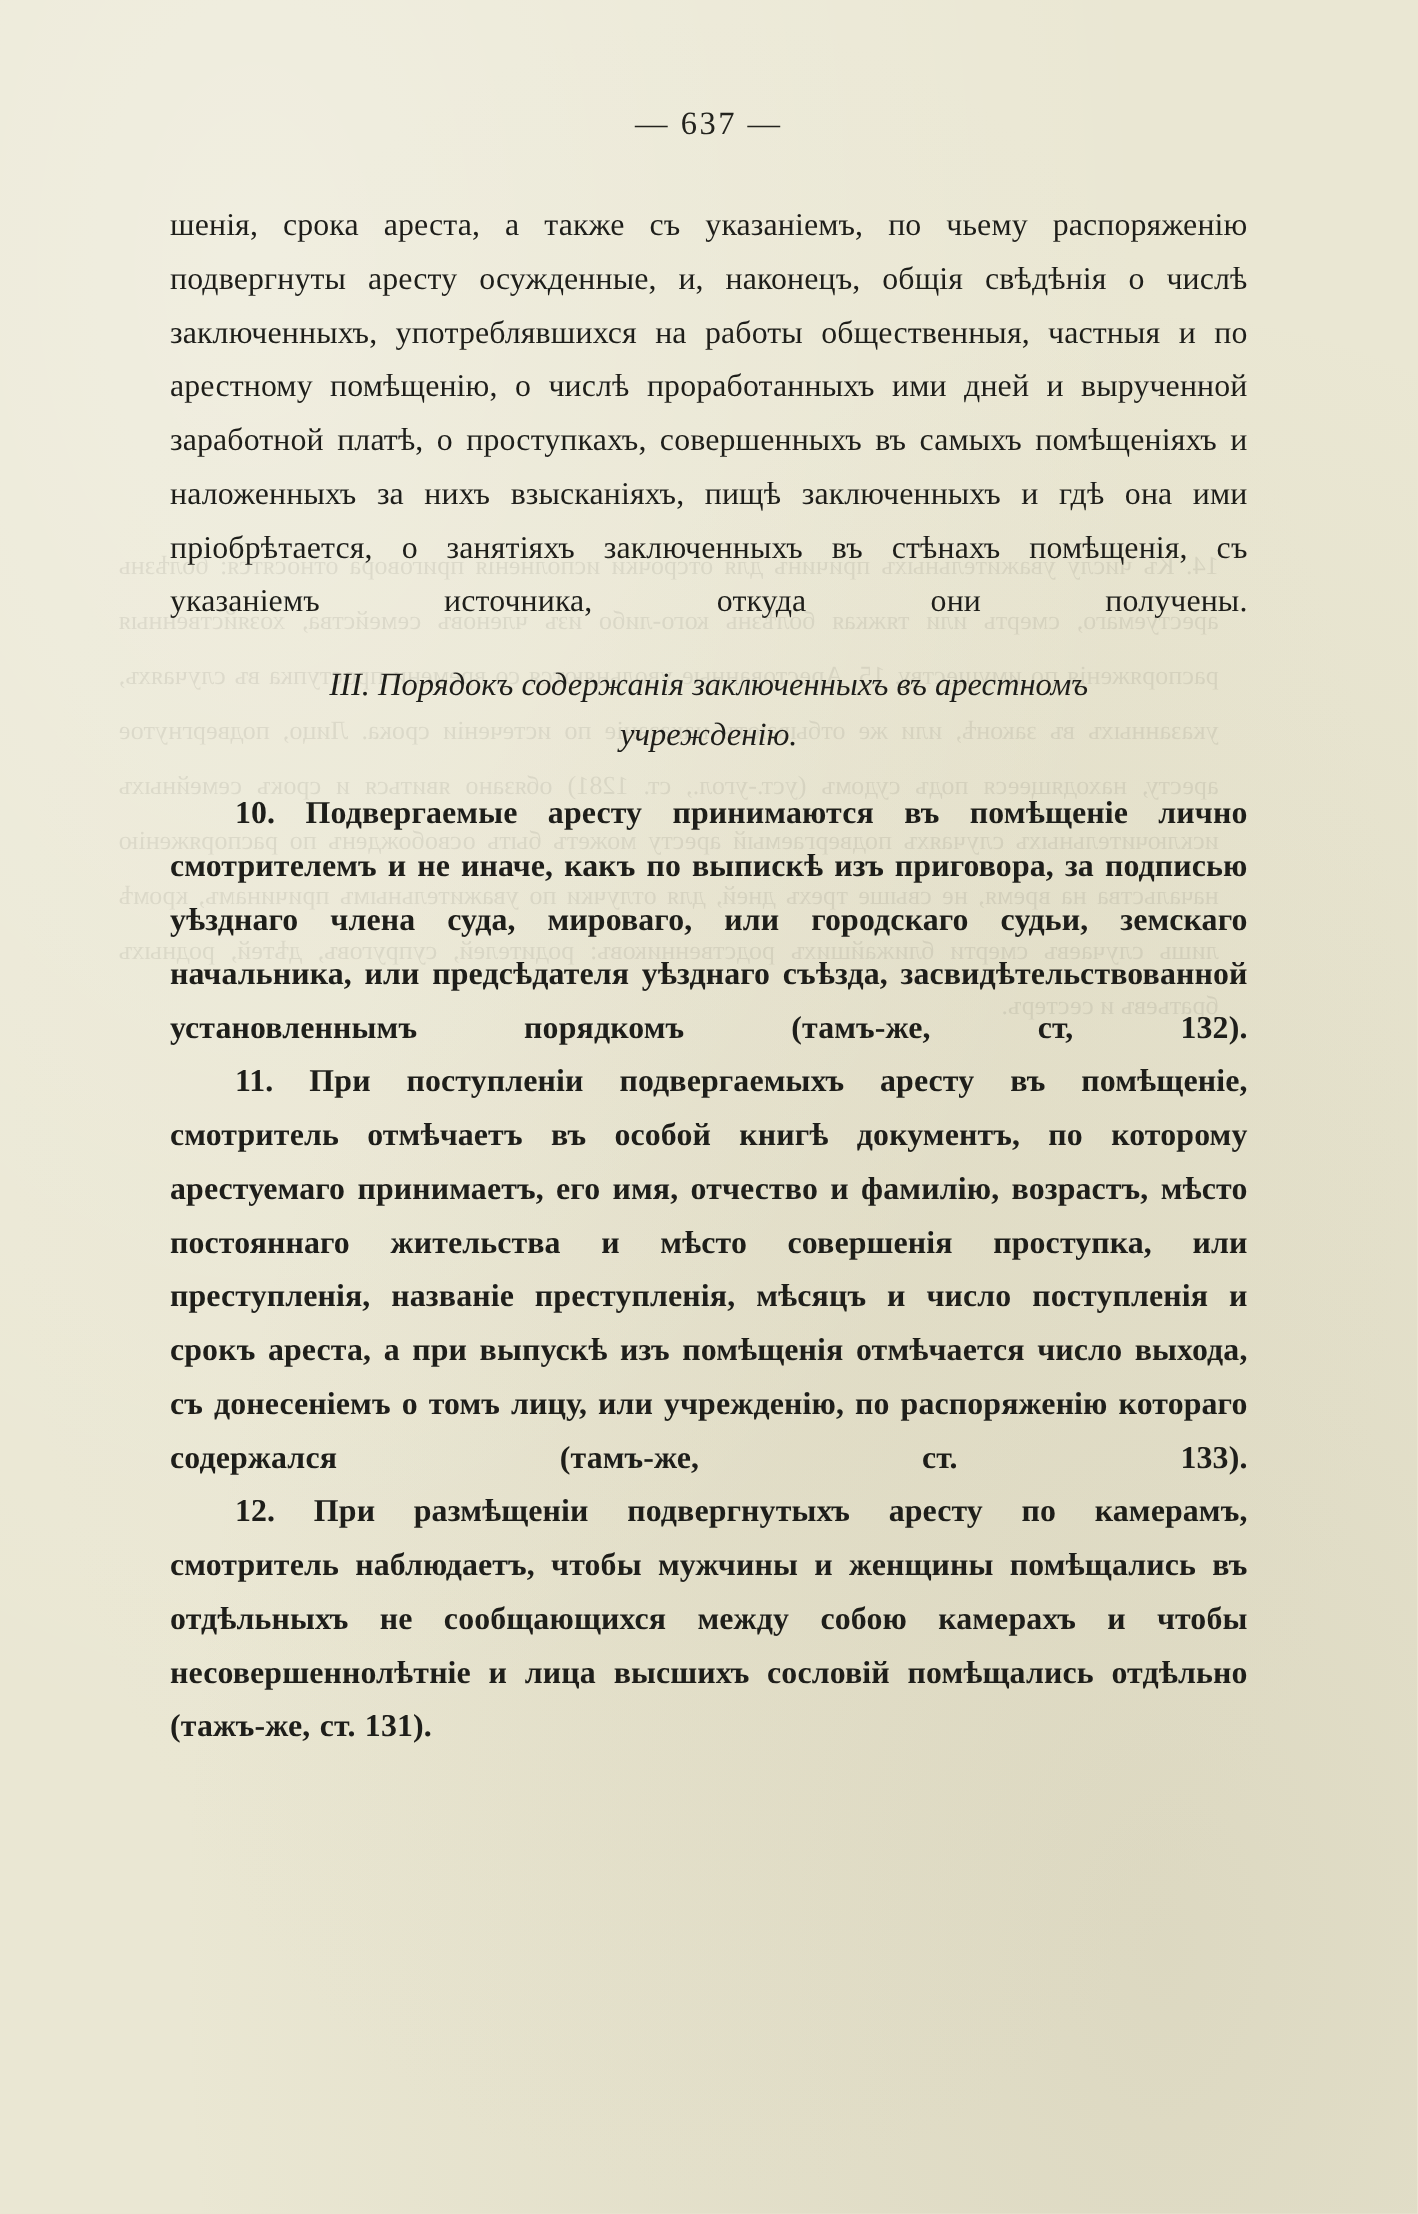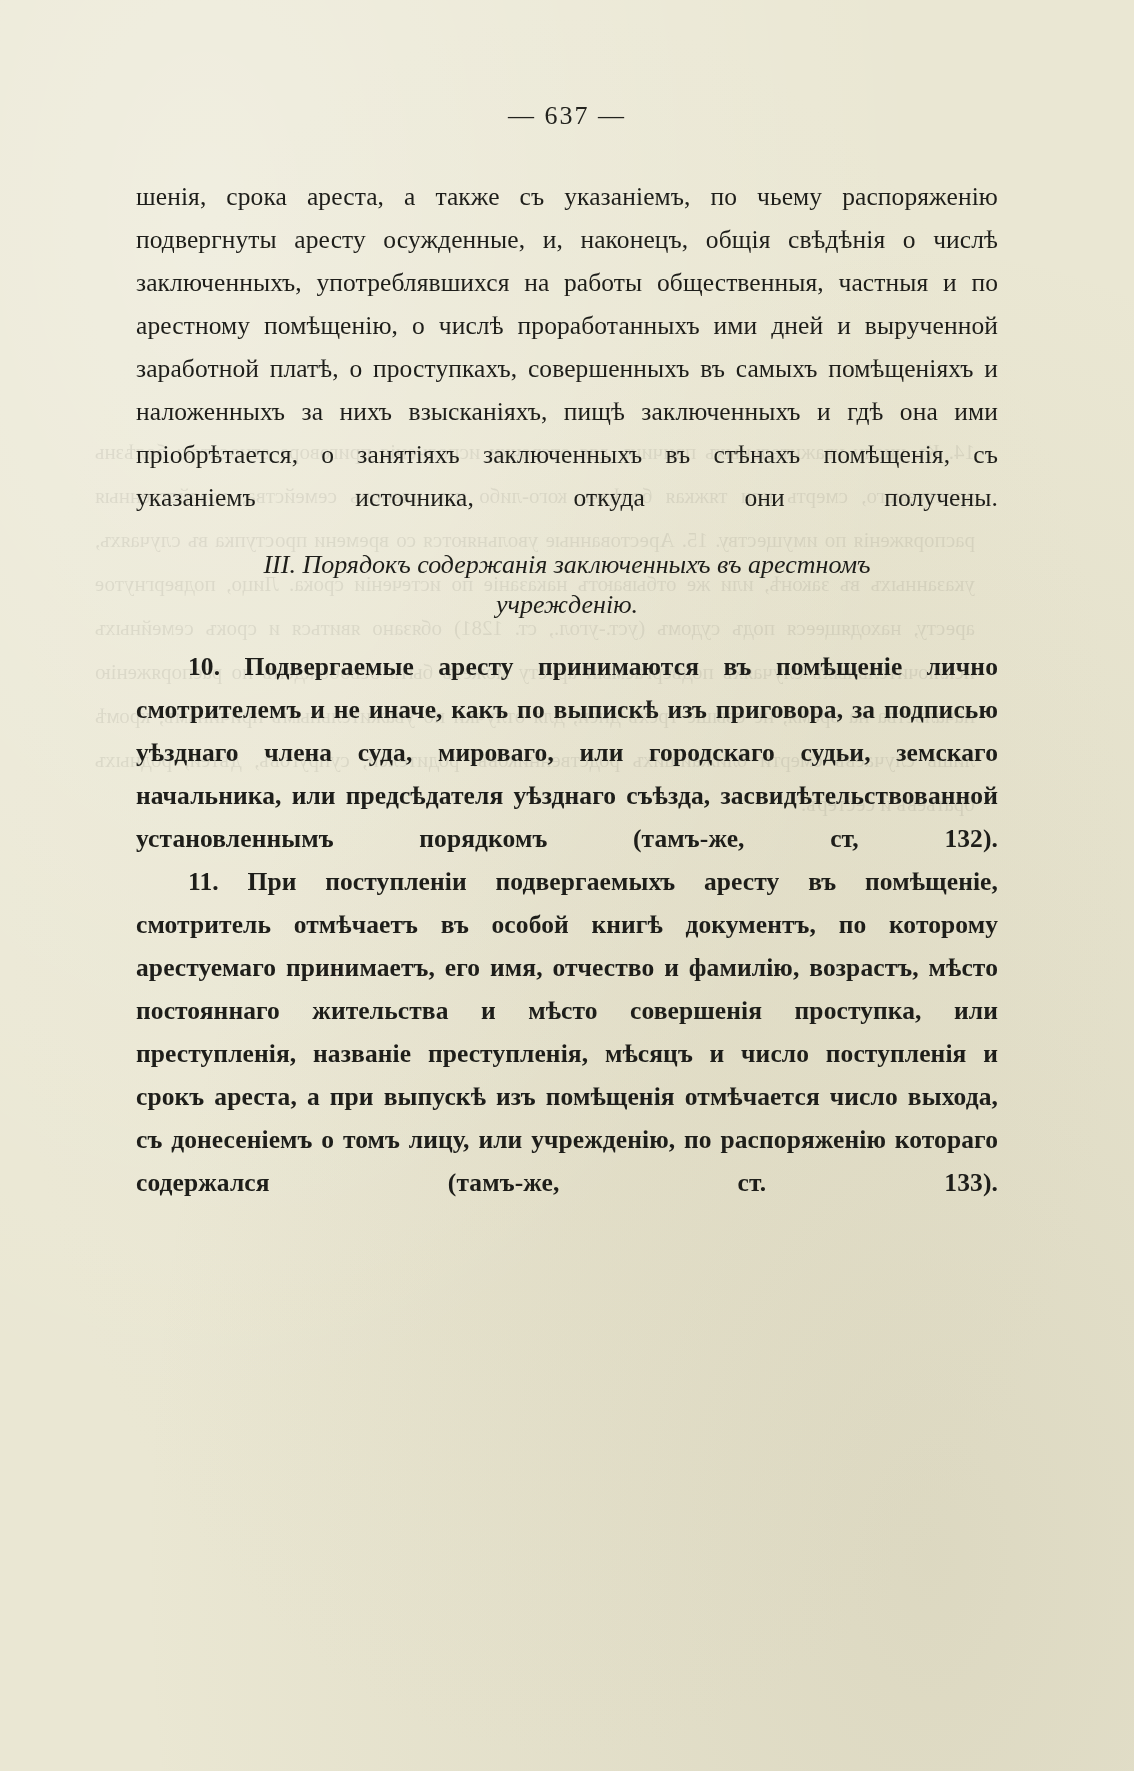--- a/index.html
+++ b/index.html
@@ -37,21 +37,21 @@
     color: #2d2d26;
     font-size: 21px;
     line-height: 44px;
     text-align: justify;
     pointer-events: none;
     filter: blur(0.4px);
   }
   .page {
     position: absolute;
     inset: 0;
-    padding: 17px;
+    padding: 0;
   }
   .page-number {
     text-align: center;
     font-size: 26px;
     letter-spacing: 2px;
     margin-top: 84px;
     color: #23231e;
   }
   .content {
     margin: 0 auto;
@@ -105,15 +105,16 @@
     <div class="section-heading">
       <span class="num">III.</span>
       <span>Порядокъ содержанія заключенныхъ въ арестномъ</span><br>
       <span>учрежденію.</span>
     </div>
 
     <p class="body-par indent par-block">10. Подвергаемые аресту принимаются въ помѣщеніе лично смотрителемъ и не иначе, какъ по выпискѣ изъ приговора, за подписью уѣзднаго члена суда, мироваго, или городскаго судьи, земскаго начальника, или предсѣдателя уѣзднаго съѣзда, засвидѣтельствованной установленнымъ порядкомъ (тамъ-же, ст, 132).</p>
 
     <p class="body-par indent par-block">11. При поступленіи подвергаемыхъ аресту въ помѣщеніе, смотритель отмѣчаетъ въ особой книгѣ документъ, по которому арестуемаго принимаетъ, его имя, отчество и фамилію, возрастъ, мѣсто постояннаго жительства и мѣсто совершенія проступка, или преступленія, названіе преступленія, мѣсяцъ и число поступленія и срокъ ареста, а при выпускѣ изъ помѣщенія отмѣчается число выхода, съ донесеніемъ о томъ лицу, или учрежденію, по распоряженію котораго содержался (тамъ-же, ст. 133).</p>
 
+    <p class="body-par indent par-block last-left">12. При размѣщеніи подвергнутыхъ аресту по камерамъ, смотритель наблюдаетъ, чтобы мужчины и женщины помѣщались въ отдѣльныхъ не сообщающихся между собою камерахъ и чтобы несовершеннолѣтніе и лица высшихъ сословій помѣщались отдѣльно (тажъ-же, ст. 131).</p>
 
   </div>
 </div>
 
 </body></html>

